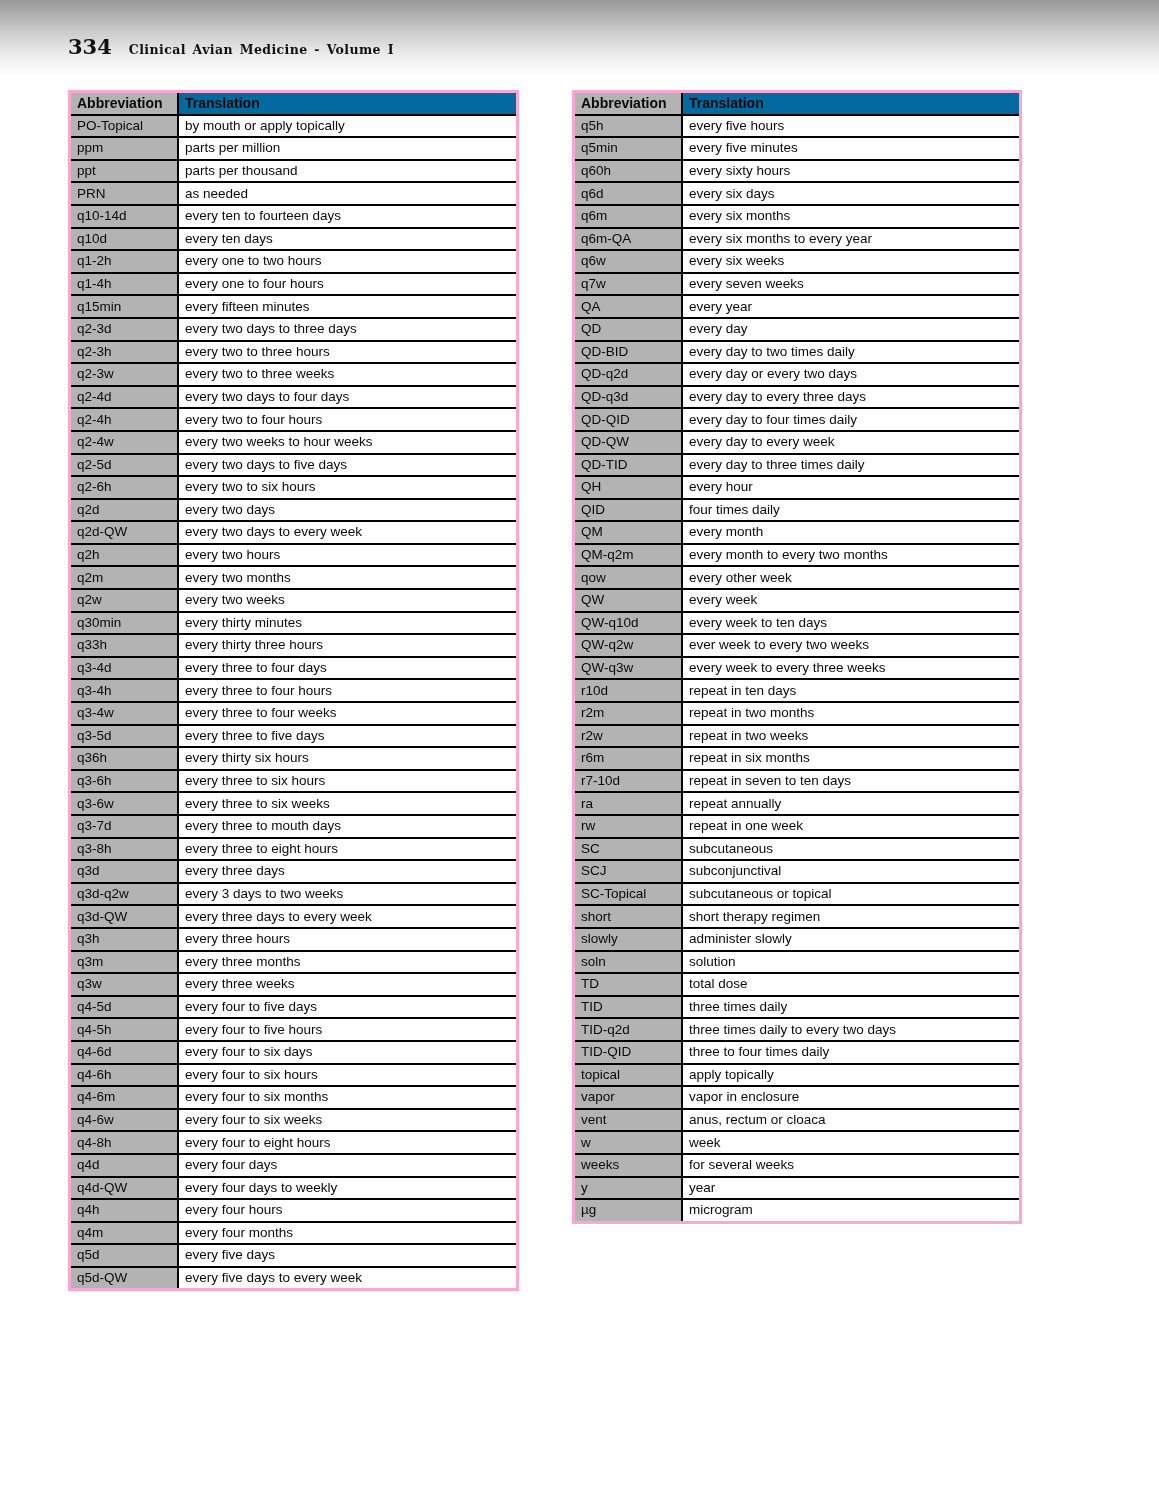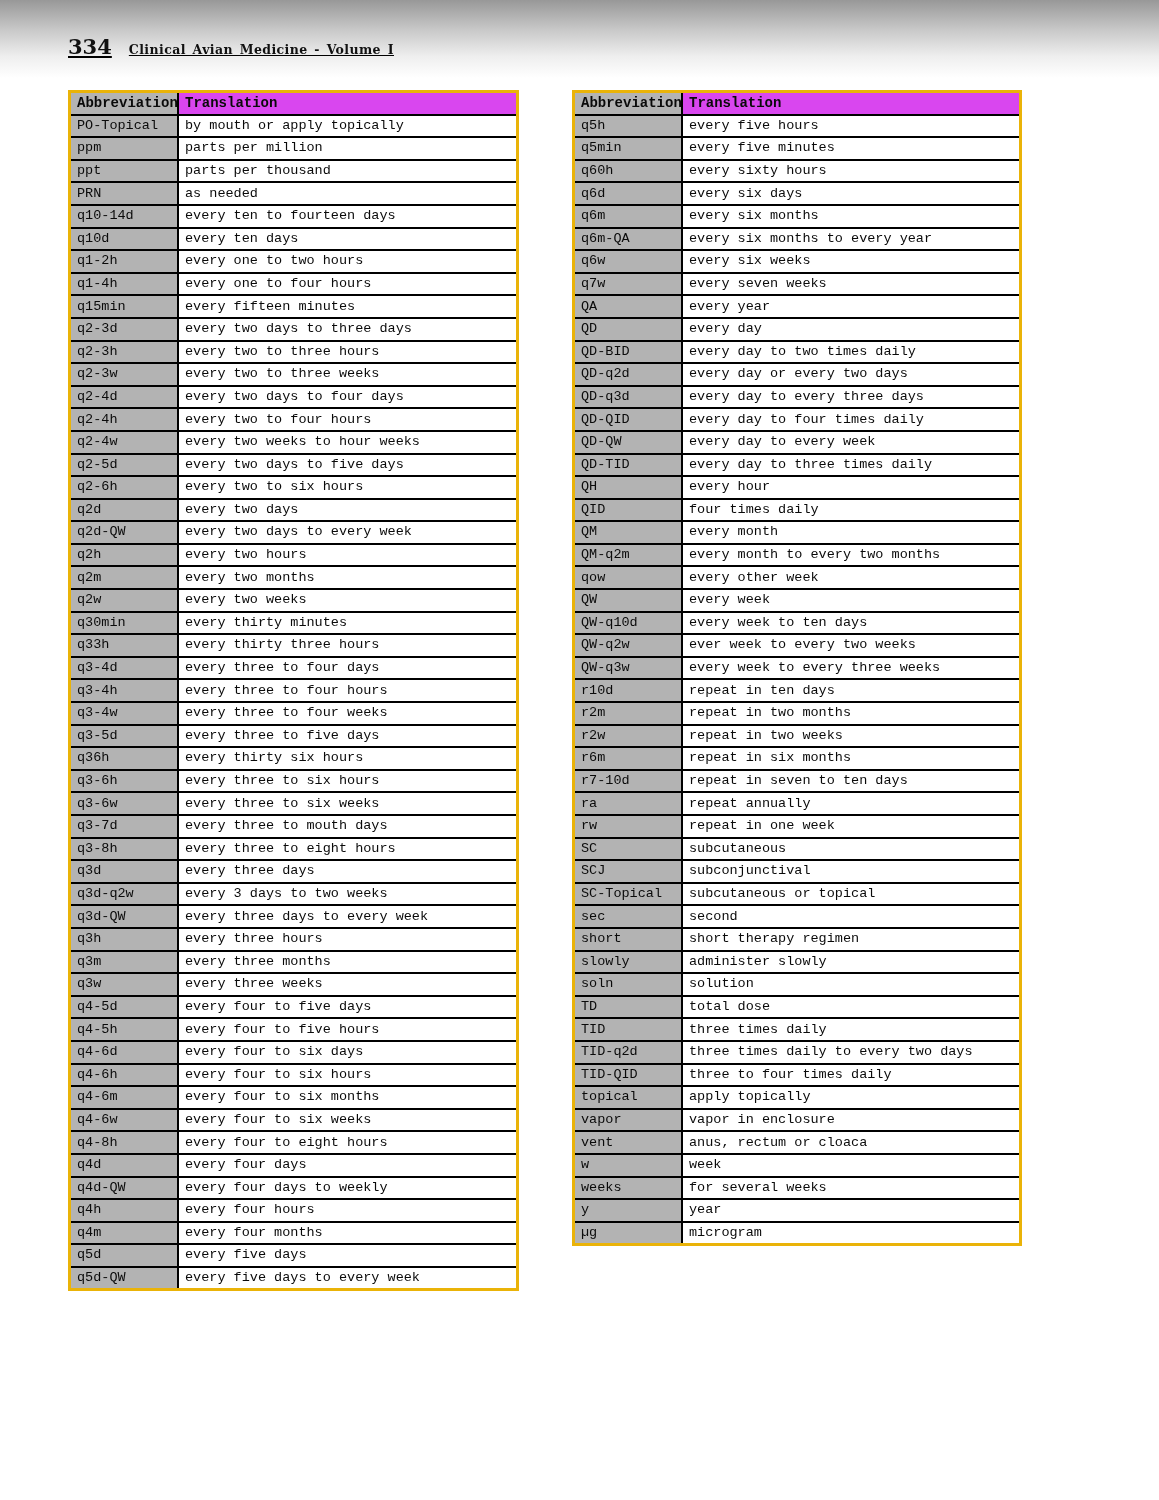--- a/index.html
+++ b/index.html
@@ -11,57 +11,55 @@
     overflow:hidden;
   }
   .top-shade {
     position:absolute; top:0; left:0; width:100%; height:78px;
     background:linear-gradient(180deg, #989898 0%, #c8c8c8 38%, #eeeeee 72%, #ffffff 100%);
   }
   .page-header {
     position:absolute; top:34px; left:68px;
     display:flex; align-items:baseline;
     font-family:"DejaVu Serif","Liberation Serif",serif;
-    text-decoration:underline;
   }
   .page-number {
     font-size:21px; font-weight:bold; color:#111;
   }
   .book-title {
     margin-left:17px;
     font-size:12.5px; font-weight:bold; color:#111;
     letter-spacing:0.4px; word-spacing:2px;
   }
   table.abbr-table {
     position:absolute; top:90px;
     border-collapse:collapse;
     table-layout:fixed;
-    border:3px solid #eab308;
-    font-family:Liberation Mono, monospace;
+    border:3px solid #f9a8d4;
   }
   #table-left  { left:68px;  width:451px; }
   #table-right { left:572px; width:450px; }
   .abbr-table th, .abbr-table td {
     border:2px solid #000;
     height:20.6px;
     padding:0 2px 0 6px;
     font-size:13.5px;
     line-height:1.05;
     text-align:left;
     vertical-align:middle;
     color:#0a0a0a;
     white-space:nowrap;
     overflow:hidden;
   }
   .abbr-table th {
     font-size:14px; font-weight:bold;
   }
   .abbr-table .abbr { width:98px; background:#b3b3b3; }
   .abbr-table .trans { background:#ffffff; }
-  .abbr-table th.trans { background:#d946ef; }
+  .abbr-table th.trans { background:#0369a1; }
 </style>
 </head>
 <body>
 
 <div class="page">
   <div class="top-shade"></div>
 
   <div class="page-header">
     <span class="page-number">334</span>
     <span class="book-title">Clinical Avian Medicine - Volume I</span>
@@ -428,24 +426,20 @@
         </tr>
         <tr>
           <td class="abbr">SCJ</td>
           <td class="trans">subconjunctival</td>
         </tr>
         <tr>
           <td class="abbr">SC-Topical</td>
           <td class="trans">subcutaneous or topical</td>
         </tr>
         <tr>
-          <td class="abbr">sec</td>
-          <td class="trans">second</td>
-        </tr>
-        <tr>
           <td class="abbr">short</td>
           <td class="trans">short therapy regimen</td>
         </tr>
         <tr>
           <td class="abbr">slowly</td>
           <td class="trans">administer slowly</td>
         </tr>
         <tr>
           <td class="abbr">soln</td>
           <td class="trans">solution</td>

